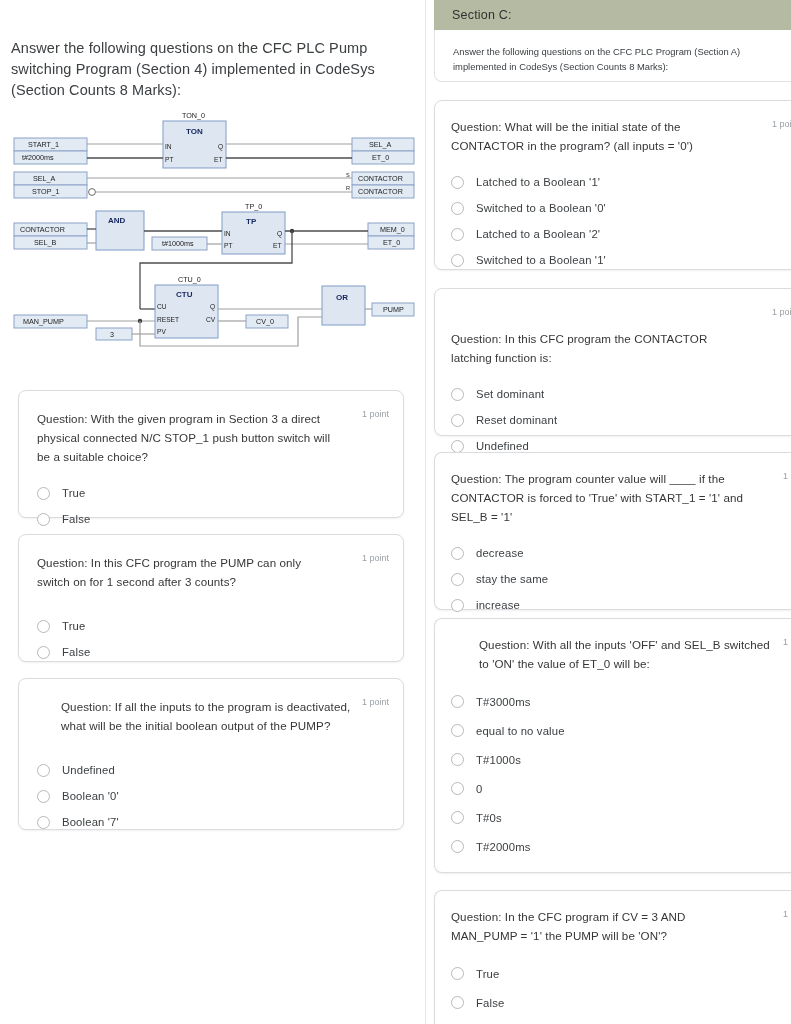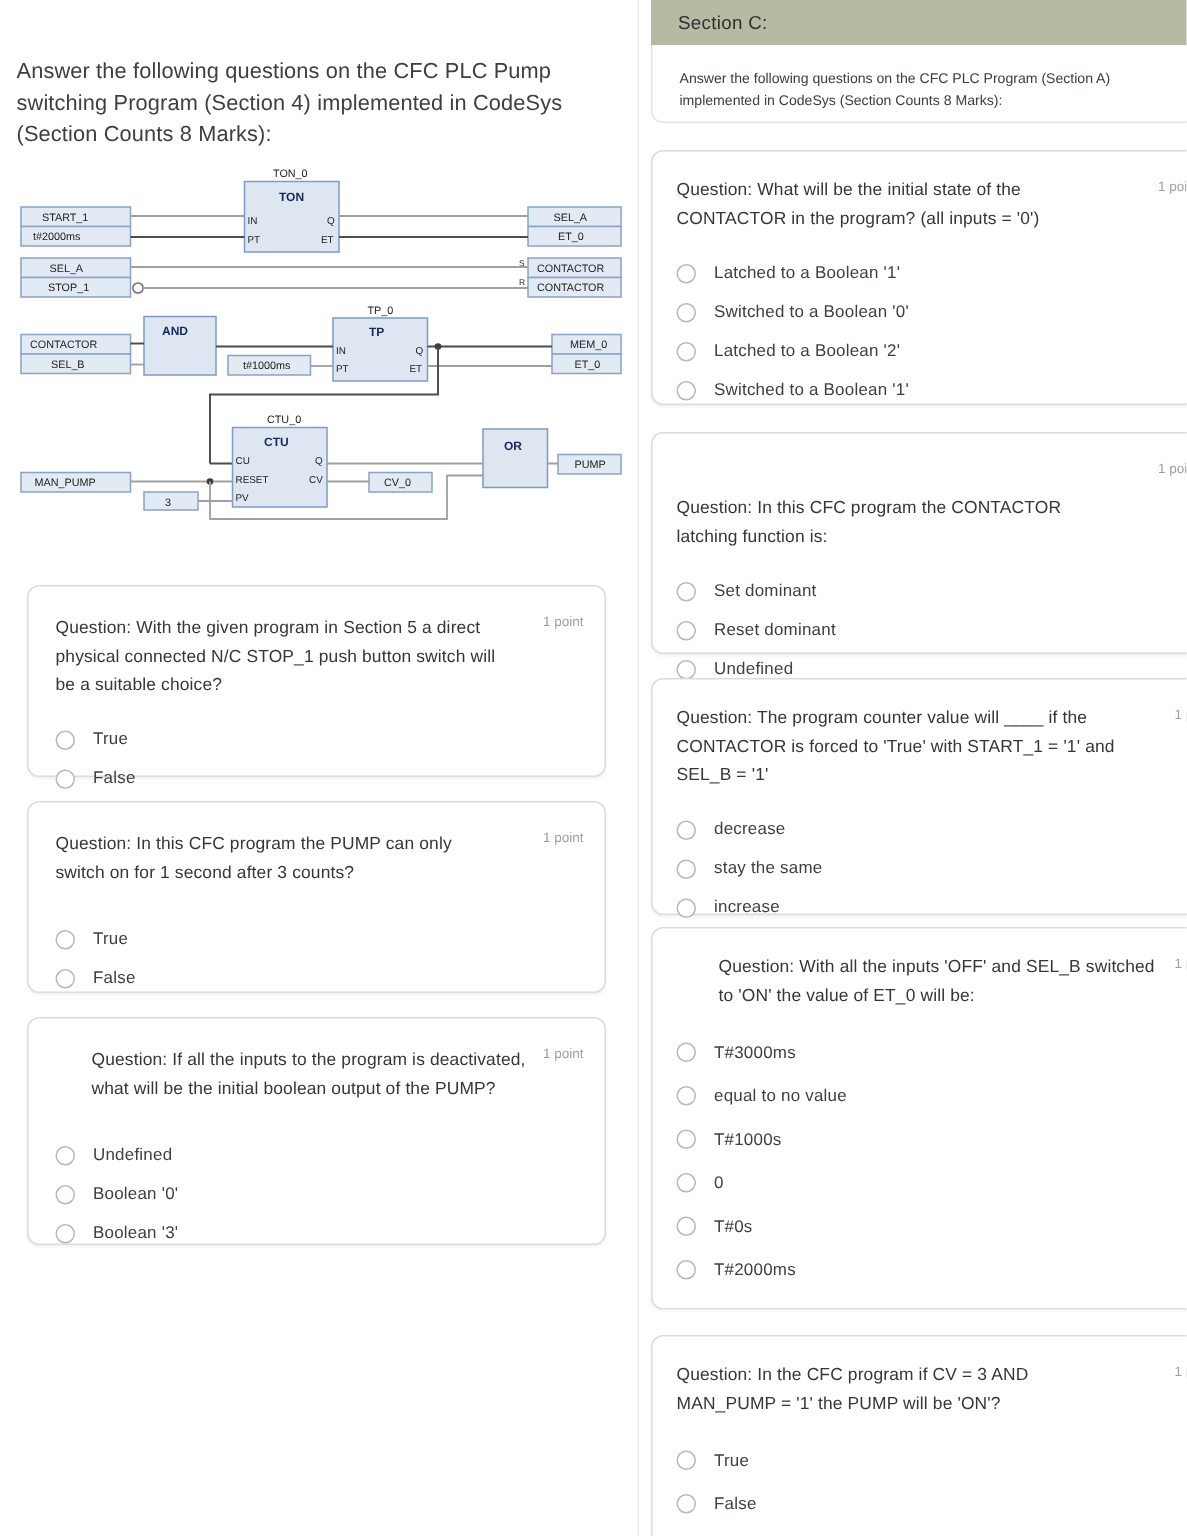--- a/index.html
+++ b/index.html
@@ -198,21 +198,21 @@
         <rect class="var" x="372" y="193" width="42" height="13"></rect>
         <text class="tlab" x="383" y="202">PUMP</text>
         <path class="wg" d="M365 199 H372"></path>
 
         <path class="wg" d="M140 211 V236 H298 V207 H322"></path>
       </svg>
     </div>
 
     <div class="card" style="left:18px; top:390px; width:386px; height:128px;">
       <div style="padding:18px 16px 0 18px;">
-        <div class="q-text" style="width:300px;">Question: With the given program in Section 5 a direct physical connected N/C STOP_1 push button switch will be a suitable choice?</div>
+        <div class="q-text" style="width:300px;">Question: With the given program in Section 3 a direct physical connected N/C STOP_1 push button switch will be a suitable choice?</div>
         <div class="points">1 point</div>
         <div class="opts">
           <div class="opt">
             <span class="radio"></span>
             <span class="opt-label">True</span>
           </div>
           <div class="opt">
             <span class="radio"></span>
             <span class="opt-label">False</span>
           </div>
@@ -245,21 +245,21 @@
           <div class="opt">
             <span class="radio"></span>
             <span class="opt-label">Undefined</span>
           </div>
           <div class="opt">
             <span class="radio"></span>
             <span class="opt-label">Boolean '0'</span>
           </div>
           <div class="opt">
             <span class="radio"></span>
-            <span class="opt-label">Boolean '3'</span>
+            <span class="opt-label">Boolean '7'</span>
           </div>
         </div>
       </div>
     </div>
   </div>
 
   <div class="col-right">
 
     <div class="sec-head">
       <span class="sec-head-title">Section C:</span>

